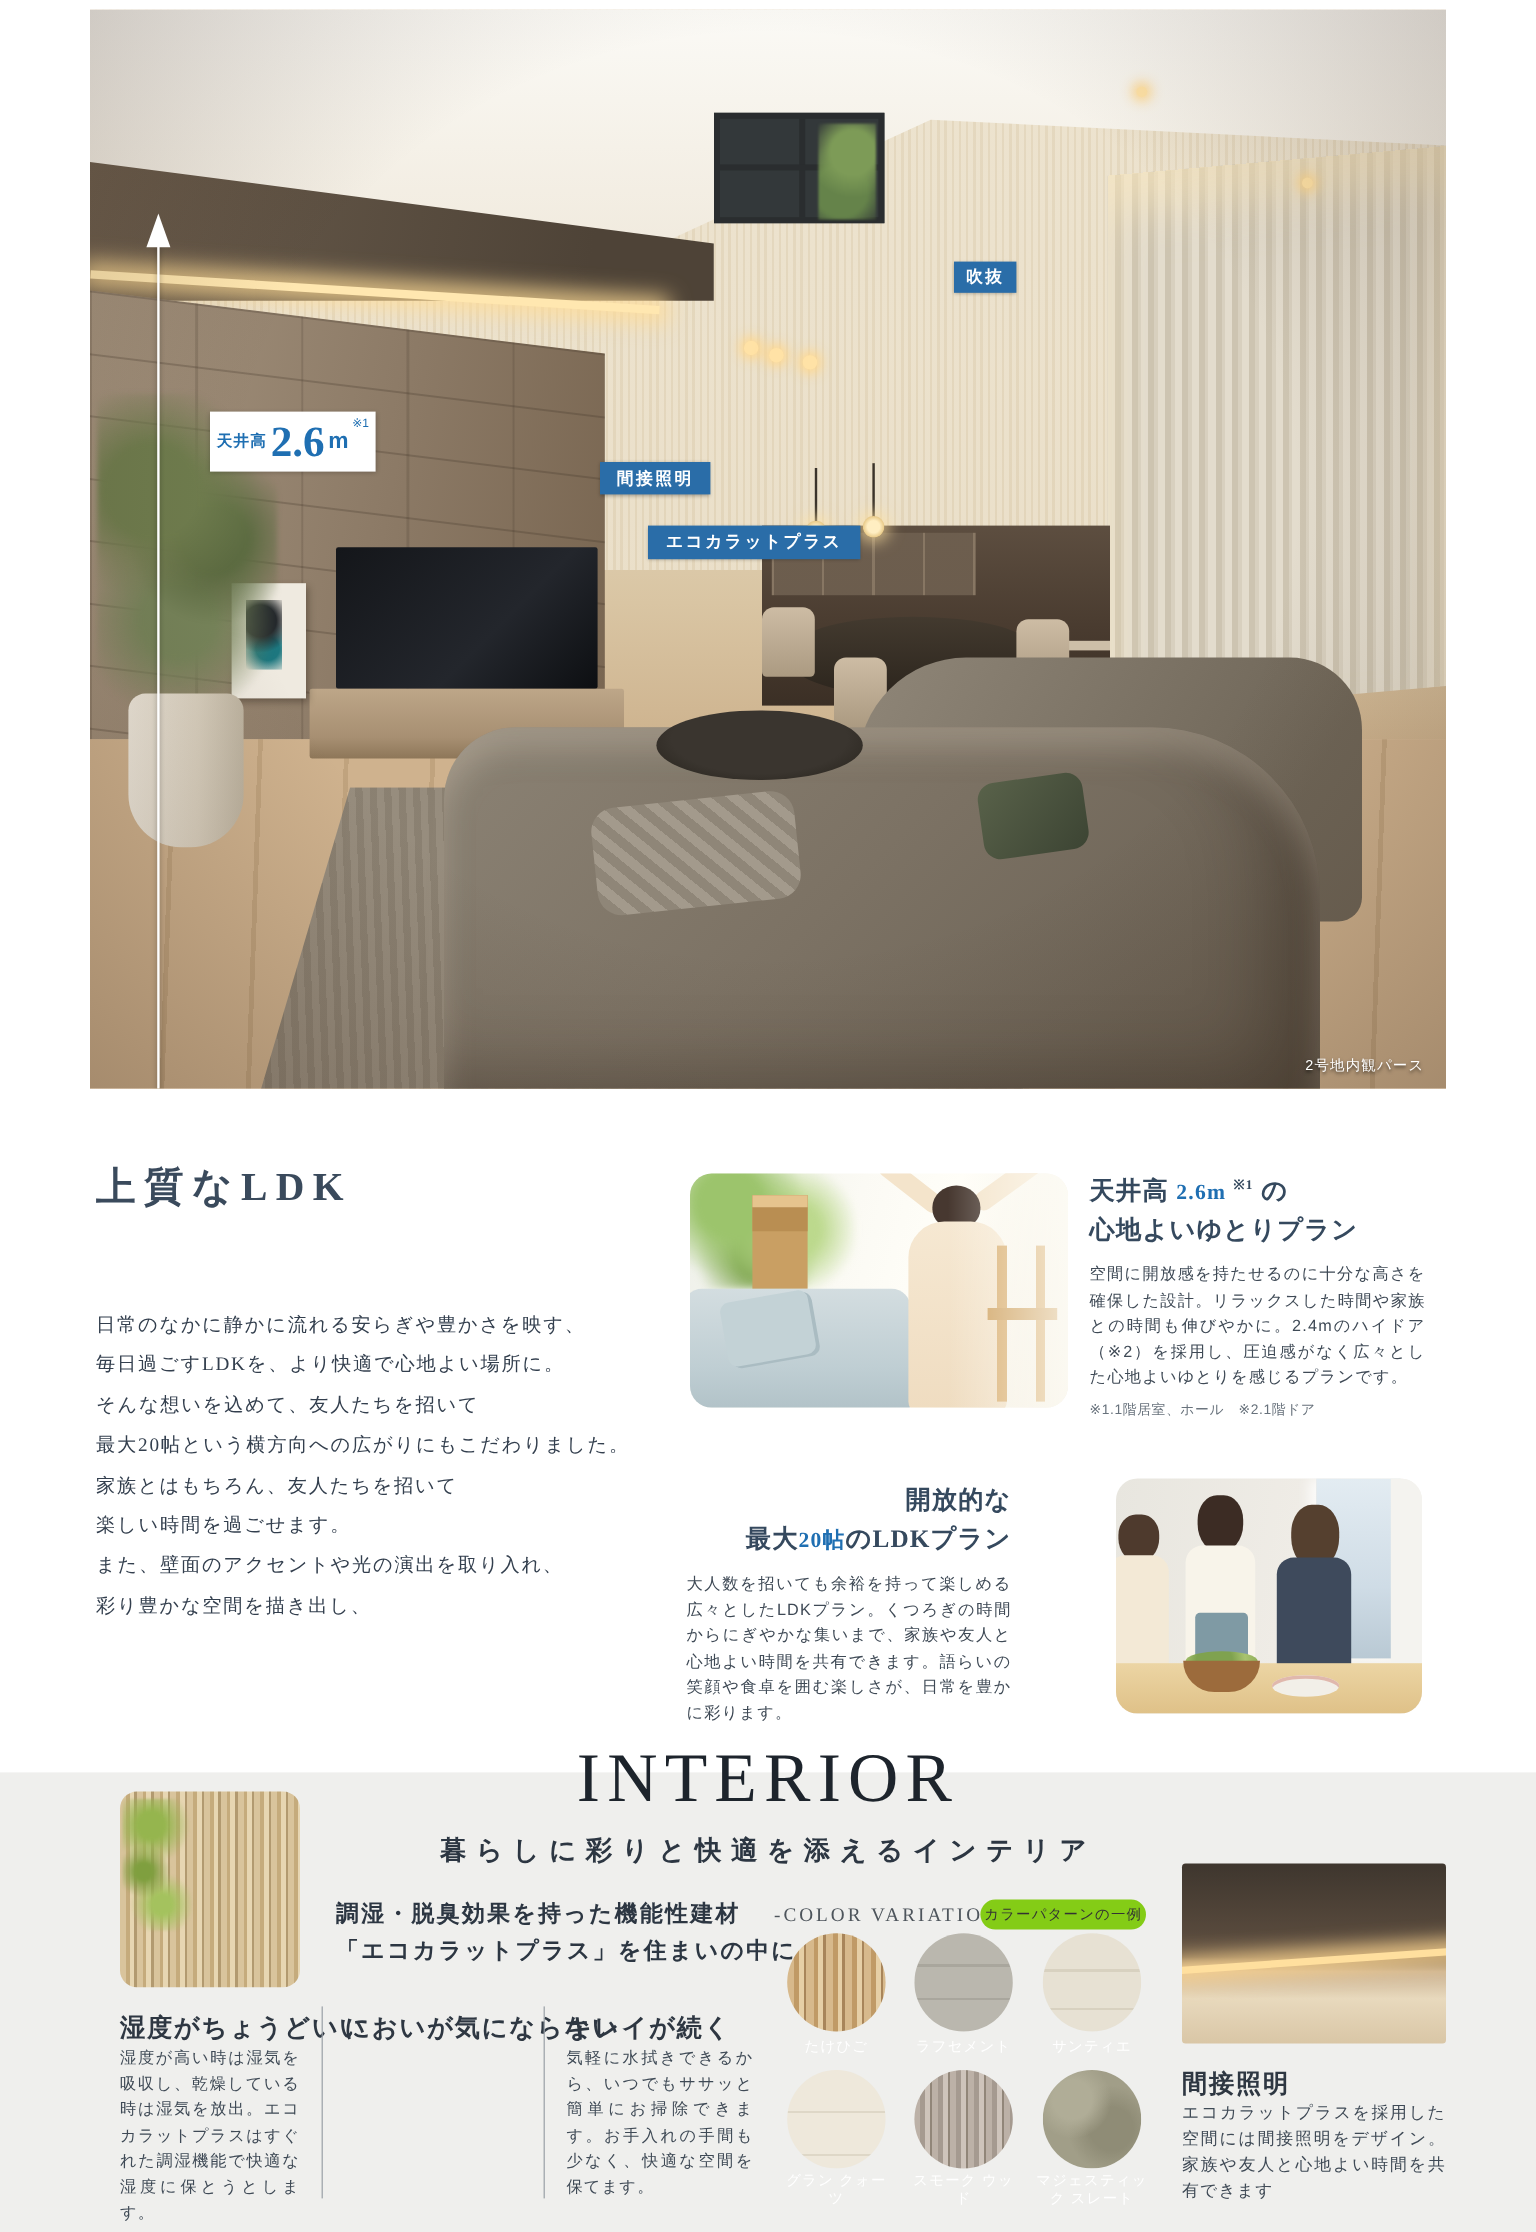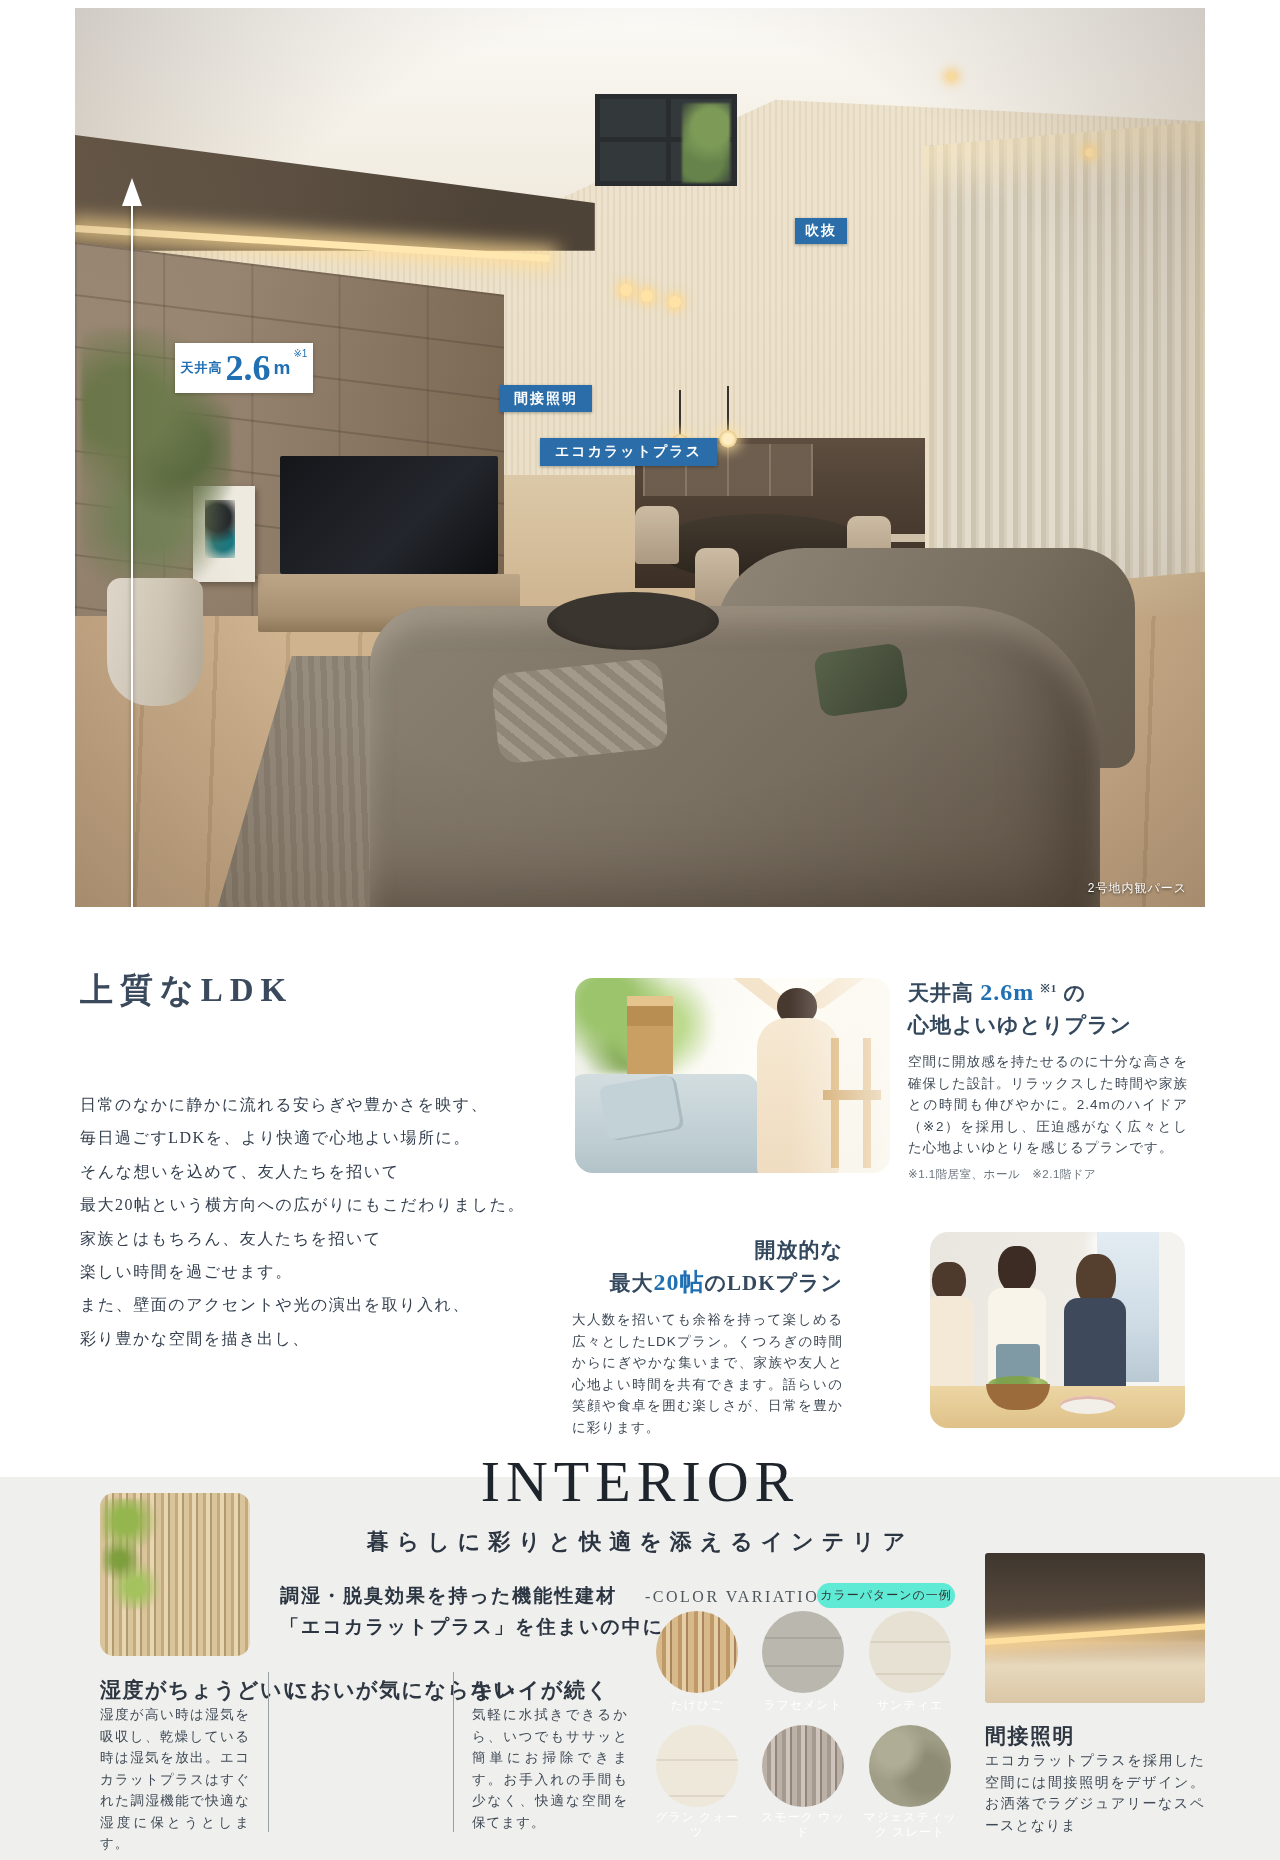--- a/index.html
+++ b/index.html
@@ -150,21 +150,21 @@
   .pB-table{position:absolute;left:0;bottom:0;width:100%;height:42px;background:linear-gradient(180deg,#ecd5a4,#dfc188);}
   .pB-bowl{position:absolute;left:56px;bottom:18px;width:64px;height:26px;border-radius:0 0 30px 30px;background:#9c6b3c;}
   .pB-salad{position:absolute;left:58px;bottom:36px;width:60px;height:16px;border-radius:50%;
         background:radial-gradient(circle at 40% 50%,#7fa24f 0 40%,#a9c36f 70%,#8fae59 100%);}
   .pB-plate{position:absolute;left:130px;bottom:14px;width:56px;height:18px;border-radius:50%;background:#f2efe8;
         box-shadow:inset 0 3px 0 #e0b8ad;}
 
   .plan{position:absolute;color:#3f4a56;}
   .plan-h{color:#35495e;font-size:21px;font-weight:bold;letter-spacing:1px;line-height:32px;
         font-family:"Liberation Serif","DejaVu Serif",serif;}
-  .plan-h .blue{color:#1f6fb2;font-size:24px;}
+  .plan-h .blue{color:#1f6fb2;font-size:18px;}
   .plan-h .sup{font-size:11px;vertical-align:8px;color:#35495e;}
   .plan-body{font-size:13.5px;line-height:21.6px;letter-spacing:1px;text-align:justify;margin-top:10px;}
   .plan-note{font-size:11.5px;color:#68727c;margin-top:8px;letter-spacing:.5px;}
   .plan1{left:908px;top:972px;width:280px;}
   .plan2{left:572px;top:1234px;width:271px;}
   .plan2 .plan-h{text-align:right;}
 
   
   .gray-bg{position:absolute;left:0;top:1477px;width:1280px;height:383px;background:#efefed;}
   .int-title{position:absolute;left:0;top:1448px;width:1280px;text-align:center;color:#1d242c;
@@ -174,21 +174,21 @@
   .tile-photo{left:100px;top:1493px;width:150px;height:163px;border-radius:14px;
         background:repeating-linear-gradient(90deg,#d9c49c 0 5px,#c5ab7c 5px 8px,#e7d6b2 8px 12px,#b29a70 12px 14px);}
   .tile-leaves{position:absolute;left:2px;top:6px;width:60px;height:110px;
         background:radial-gradient(circle at 40% 20%,#95b54e 0 12%,transparent 34%),
                    radial-gradient(circle at 30% 55%,#7f9f3f 0 10%,transparent 30%),
                    radial-gradient(circle at 55% 80%,#a4c25e 0 9%,transparent 28%);filter:blur(1px);}
   .int-lead{position:absolute;left:280px;top:1580px;color:#2c3642;font-size:19px;font-weight:bold;
         letter-spacing:2px;line-height:31px;font-family:"Liberation Serif","DejaVu Serif",serif;}
   .cv-label{position:absolute;left:645px;top:1588px;color:#4e555c;font-size:16px;letter-spacing:2.5px;
         font-family:"Liberation Serif","DejaVu Serif",serif;}
-  .cv-pill{position:absolute;left:817px;top:1583px;width:138px;height:25px;background:#5eead4;border-radius:13px;
+  .cv-pill{position:absolute;left:817px;top:1583px;width:138px;height:25px;background:#84cc16;border-radius:13px;
         display:flex;align-items:center;justify-content:center;font-size:12px;color:#333;letter-spacing:1px;}
   .swatch{position:absolute;width:82px;height:82px;border-radius:50%;}
   .sw1{background:repeating-linear-gradient(90deg,#d7b98c 0 6px,#c09a66 6px 10px,#e6cfa6 10px 14px,#a8855a 14px 16px);}
   .sw2{background:repeating-linear-gradient(180deg,#bab7ae 0 26px,#a9a69d 26px 28px),
        repeating-linear-gradient(90deg,rgba(0,0,0,0) 0 38px,rgba(0,0,0,.10) 38px 40px),#b8b5ac;}
   .sw3{background:repeating-linear-gradient(180deg,#e7e1d3 0 30px,#d8d1c0 30px 32px),
        repeating-linear-gradient(90deg,rgba(0,0,0,0) 0 44px,rgba(0,0,0,.07) 44px 46px),#e6e0d2;}
   .sw4{background:repeating-linear-gradient(180deg,#eee8db 0 34px,#ded7c7 34px 36px),#ece6d9;}
   .sw5{background:repeating-linear-gradient(90deg,#bcb1a7 0 5px,#a59a90 5px 9px,#cec4bb 9px 13px,#918679 13px 15px);}
   .sw6{background:radial-gradient(circle at 30% 30%,#b0ad97 0 20%,transparent 40%),
@@ -371,15 +371,15 @@
   <div class="vdiv" style="left:268px;top:1672px;height:160px;"></div>
   <div class="feat-h" style="left:287px;top:1676px;">においが気にならない</div>
   <div class="vdiv" style="left:453px;top:1672px;height:160px;"></div>
   <div class="feat-h" style="left:472px;top:1676px;">キレイが続く</div>
   <div class="feat-b" style="left:472px;top:1704px;width:156px;">気軽に水拭きできるから、いつでもササッと簡単にお掃除できます。お手入れの手間も少なく、快適な空間を保てます。</div>
 
   <div class="photo light-photo">
     <div class="lp-glow"></div>
   </div>
   <div class="feat-h" style="left:985px;top:1722px;">間接照明</div>
-  <div class="feat-b" style="left:985px;top:1750px;width:220px;font-size:14px;">エコカラットプラスを採用した空間には間接照明をデザイン。お洒落でラグジュアリーなスペースとなりま</div>
+  <div class="feat-b" style="left:985px;top:1750px;width:220px;font-size:14px;">エコカラットプラスを採用した空間には間接照明をデザイン。家族や友人と心地よい時間を共有できます</div>
 
 </div>
 
 </body></html>

